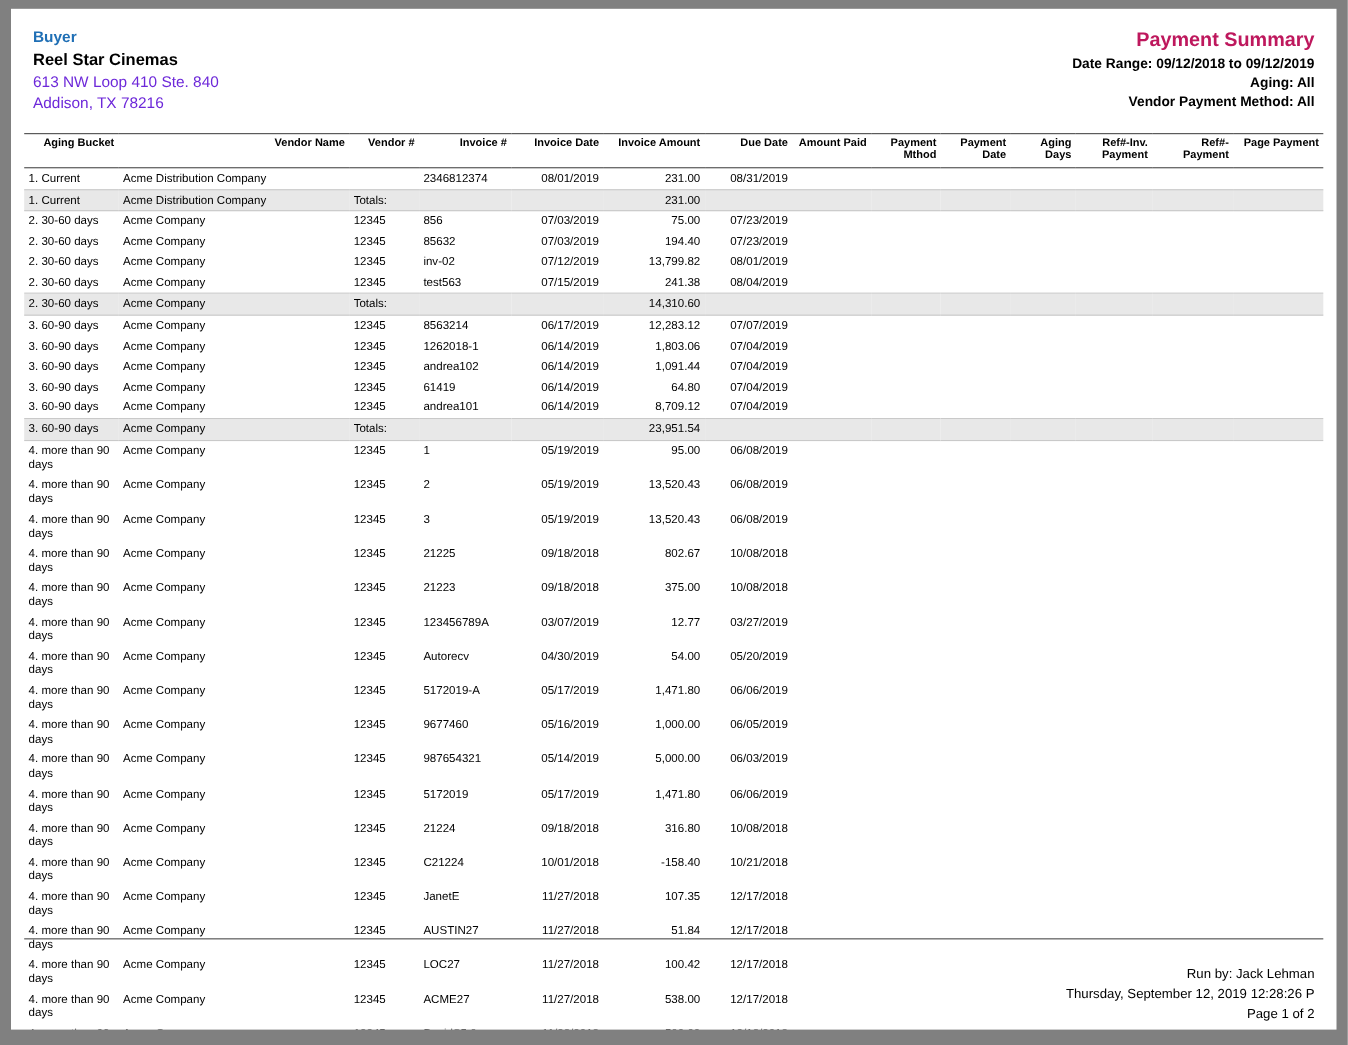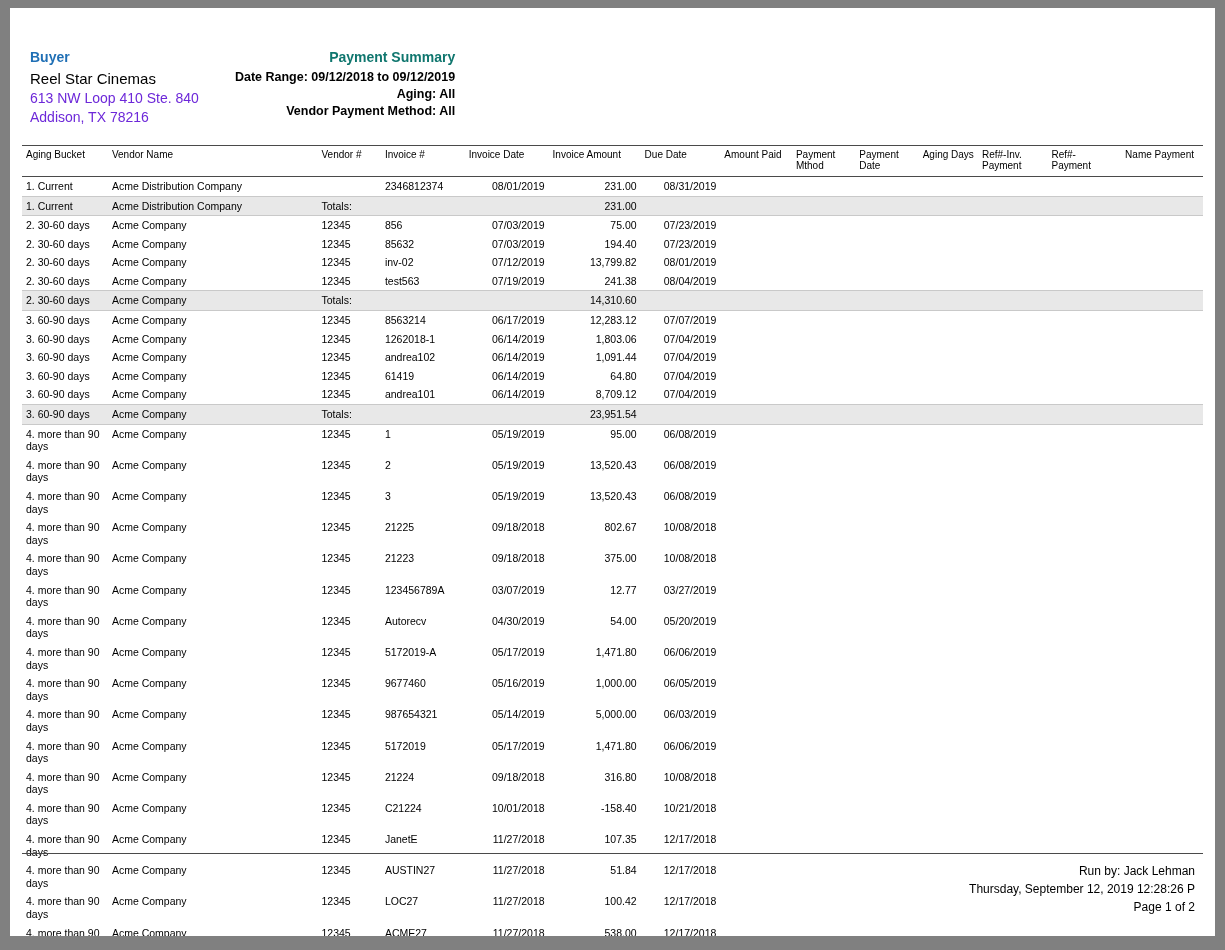--- a/index.html
+++ b/index.html
@@ -20,71 +20,71 @@
     width: 1205px;
     height: 928px;
     background: #ffffff;
     box-sizing: border-box;
     padding: 16px 12px 0 12px;
     overflow: hidden;
   }
   
   .header {
     display: flex;
+    justify-content: space-between;
     align-items: flex-start;
     padding: 0 8px 0 8px;
-    margin-top: 24px;
   }
   .buyer-block {
     line-height: 1.35;
   }
   .buyer-label {
     color: #1f6fb5;
     font-weight: bold;
     font-size: 14px;
     margin-bottom: 2px;
   }
   .buyer-name {
-    font-weight: normal;
+    font-weight: bold;
     font-size: 15px;
     color: #000;
   }
   .buyer-addr {
     font-size: 14px;
     color: #6d28d9;
   }
   .summary-block {
     text-align: right;
     line-height: 1.35;
   }
   .summary-title {
     font-weight: bold;
-    font-size: 14px;
-    color: #0f766e;
+    font-size: 18px;
+    color: #be185d;
     margin-bottom: 2px;
   }
   .summary-line {
     font-weight: bold;
     font-size: 12.5px;
     color: #000;
     padding-left: 36px;
   }
   
   table.report {
     width: 100%;
     border-collapse: collapse;
     margin-top: 18px;
     font-size: 10.5px;
     color: #000;
     table-layout: fixed;
   }
   table.report thead th {
     font-size: 10px;
-    font-weight: normal;
-    text-align: left;
+    font-weight: bold;
+    text-align: right;
     vertical-align: top;
     padding: 3px 4px 4px 4px;
     border-top: 1.5px solid #4a4a4a;
     border-bottom: 1.5px solid #4a4a4a;
     line-height: 1.15;
   }
   table.report tbody td {
     padding: 3px 4px;
     vertical-align: top;
     line-height: 1.2;
@@ -111,21 +111,21 @@
   col.c-pmtmeth { width: 62px; }
   col.c-pmtdate { width: 62px; }
   col.c-agedays { width: 58px; }
   col.c-refinv  { width: 68px; }
   col.c-refpmt  { width: 72px; }
   col.c-total   { width: 80px; }
   
   .footer {
     position: absolute;
     right: 20px;
-    bottom: 20px;
+    bottom: 6px;
     text-align: right;
     font-size: 12px;
     color: #000;
     line-height: 1.5;
   }
   .footer-rule {
     position: absolute;
     left: 12px;
     right: 12px;
     bottom: 82px;
@@ -177,21 +177,21 @@
         <th>Invoice #</th>
         <th class="num">Invoice Date</th>
         <th class="num">Invoice Amount</th>
         <th class="num">Due Date</th>
         <th class="num">Amount Paid</th>
         <th>Payment Mthod</th>
         <th class="num">Payment Date</th>
         <th class="num">Aging Days</th>
         <th>Ref#-Inv. Payment</th>
         <th>Ref#- Payment</th>
-        <th class="num">Name Payment</th>
+        <th class="num">Page Payment</th>
       </tr>
     </thead>
     <tbody id="report-body">
         <tr>
           <td>1. Current</td>
           <td>Acme Distribution Company</td>
           <td></td>
           <td>2346812374</td>
           <td class="num">08/01/2019</td>
           <td class="num">231.00</td>
@@ -266,21 +266,21 @@
           <td class="num"></td>
           <td></td>
           <td></td>
           <td class="num"></td>
         </tr>
         <tr>
           <td>2. 30-60 days</td>
           <td>Acme Company</td>
           <td>12345</td>
           <td>test563</td>
-          <td class="num">07/19/2019</td>
+          <td class="num">07/15/2019</td>
           <td class="num">241.38</td>
           <td class="num">08/04/2019</td>
           <td class="num"></td>
           <td></td>
           <td class="num"></td>
           <td class="num"></td>
           <td></td>
           <td></td>
           <td class="num"></td>
         </tr>

